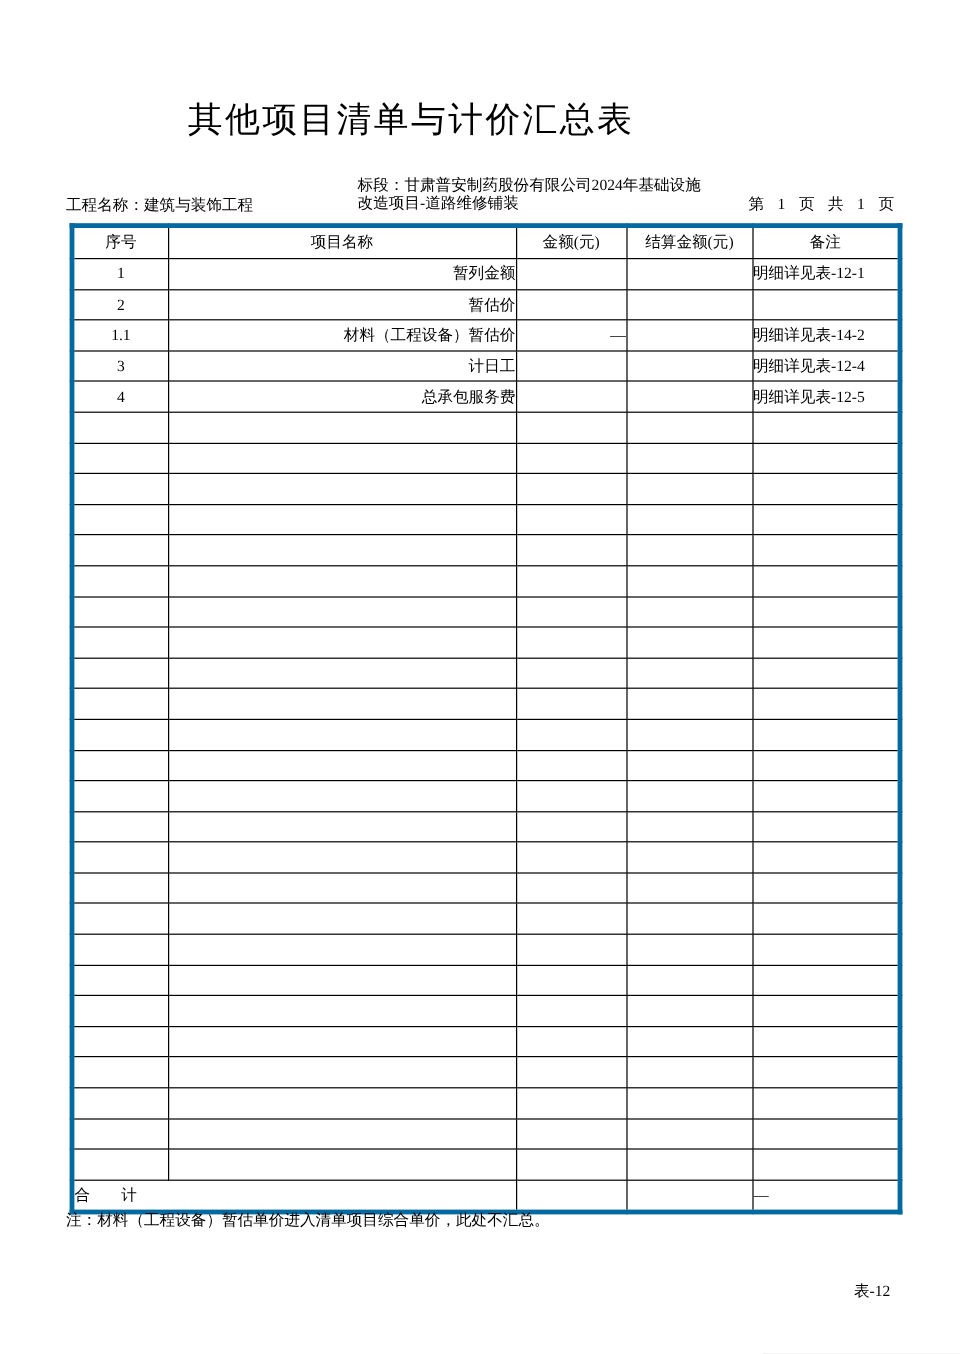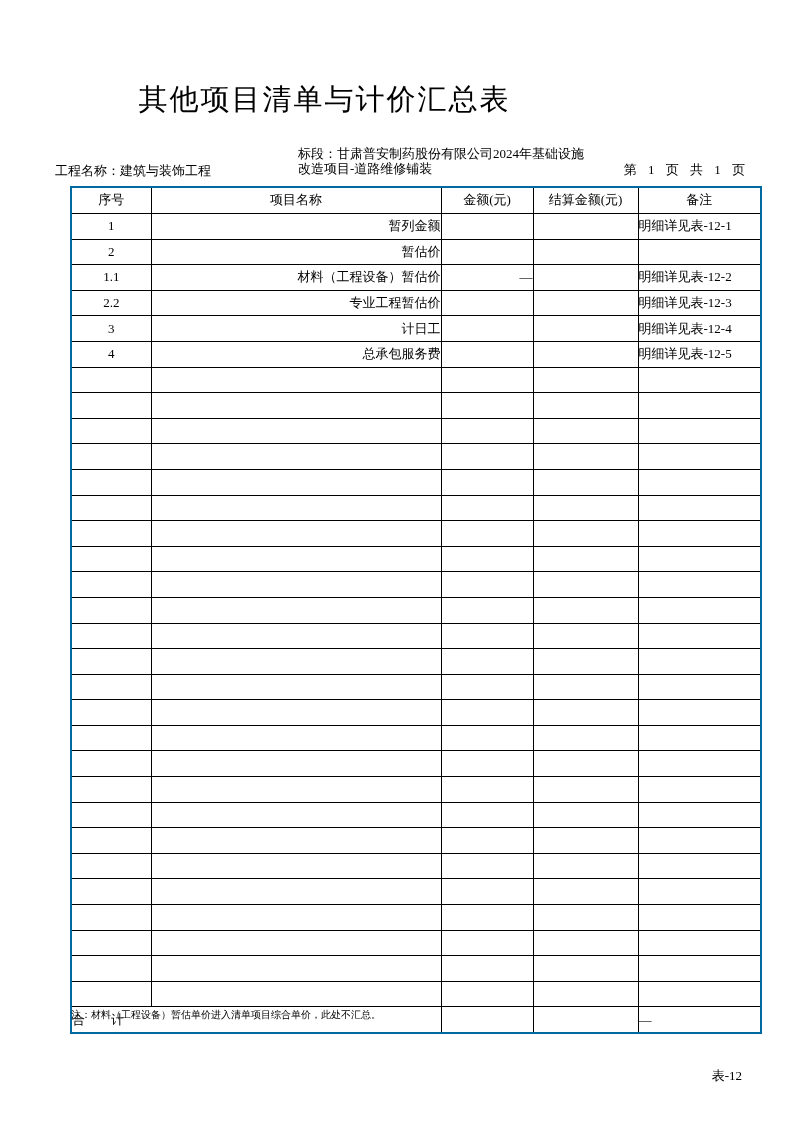--- a/index.html
+++ b/index.html
@@ -11,53 +11,54 @@
     font-family:"Liberation Serif","DejaVu Serif",serif;
     color:#000;
     overflow:hidden;
   }
   .doc-title{
     position:absolute;top:80px;left:0;width:649px;
     text-align:center;
     font-size:29px;
     letter-spacing:2px;
     white-space:nowrap;
+    padding-left:18px;
   }
   .meta{position:absolute;top:145px;left:55px;width:690px;height:40px;font-size:13px;}
   .project-name{position:absolute;left:0;top:17px;white-space:nowrap;}
   .section-info{position:absolute;left:243px;top:1px;line-height:15px;white-space:nowrap;}
   .page-info{position:absolute;right:0;top:16px;white-space:nowrap;word-spacing:8px;margin-left:12px;}
 
   table.summary{
-    position:absolute;left:70px;top:186px;
+    position:absolute;left:58px;top:186px;
     width:690px;
     border-collapse:collapse;
     table-layout:fixed;
-    border:2px solid #0369a1;
+    border:4px solid #0369a1;
   }
   table.summary th, table.summary td{
     border:1px solid #000;
     font-size:13px;
     font-weight:normal;
     padding:0;
     line-height:1.1;
     overflow:hidden;
     white-space:nowrap;
   }
   table.summary thead th{height:25px;text-align:center;}
   table.summary tbody td{height:24.6px;}
   .col-no{text-align:center;}
   .col-name{text-align:right;padding-left:6px;}
   .col-amount{text-align:right;padding-right:6px;}
   .col-settle{text-align:center;}
   .col-remark{text-align:left;padding-left:6px;}
   .total-label{text-align:left;}
   tr.total-row td{height:23px;}
 
-  .doc-note{position:absolute;left:71px;top:1008px;font-size:10px;white-space:nowrap;}
+  .doc-note{position:absolute;left:55px;top:1008px;font-size:13px;white-space:nowrap;}
   .doc-footer{position:absolute;right:58px;top:1040px;font-size:13px;white-space:nowrap;margin-top:27px;}
 </style>
 </head>
 <body>
 
 <div class="page">
 
   <div class="doc-title">其他项目清单与计价汇总表</div>
 
   <div class="meta">
@@ -99,28 +100,21 @@
           <td class="col-name">暂估价</td>
           <td class="col-amount"></td>
           <td class="col-settle"></td>
           <td class="col-remark"></td>
         </tr>
         <tr>
           <td class="col-no">1.1</td>
           <td class="col-name">材料（工程设备）暂估价</td>
           <td class="col-amount">—</td>
           <td class="col-settle"></td>
-          <td class="col-remark">明细详见表-12-2</td>
-        </tr>
-        <tr>
-          <td class="col-no">2.2</td>
-          <td class="col-name">专业工程暂估价</td>
-          <td class="col-amount"></td>
-          <td class="col-settle"></td>
-          <td class="col-remark">明细详见表-12-3</td>
+          <td class="col-remark">明细详见表-14-2</td>
         </tr>
         <tr>
           <td class="col-no">3</td>
           <td class="col-name">计日工</td>
           <td class="col-amount"></td>
           <td class="col-settle"></td>
           <td class="col-remark">明细详见表-12-4</td>
         </tr>
         <tr>
           <td class="col-no">4</td>

